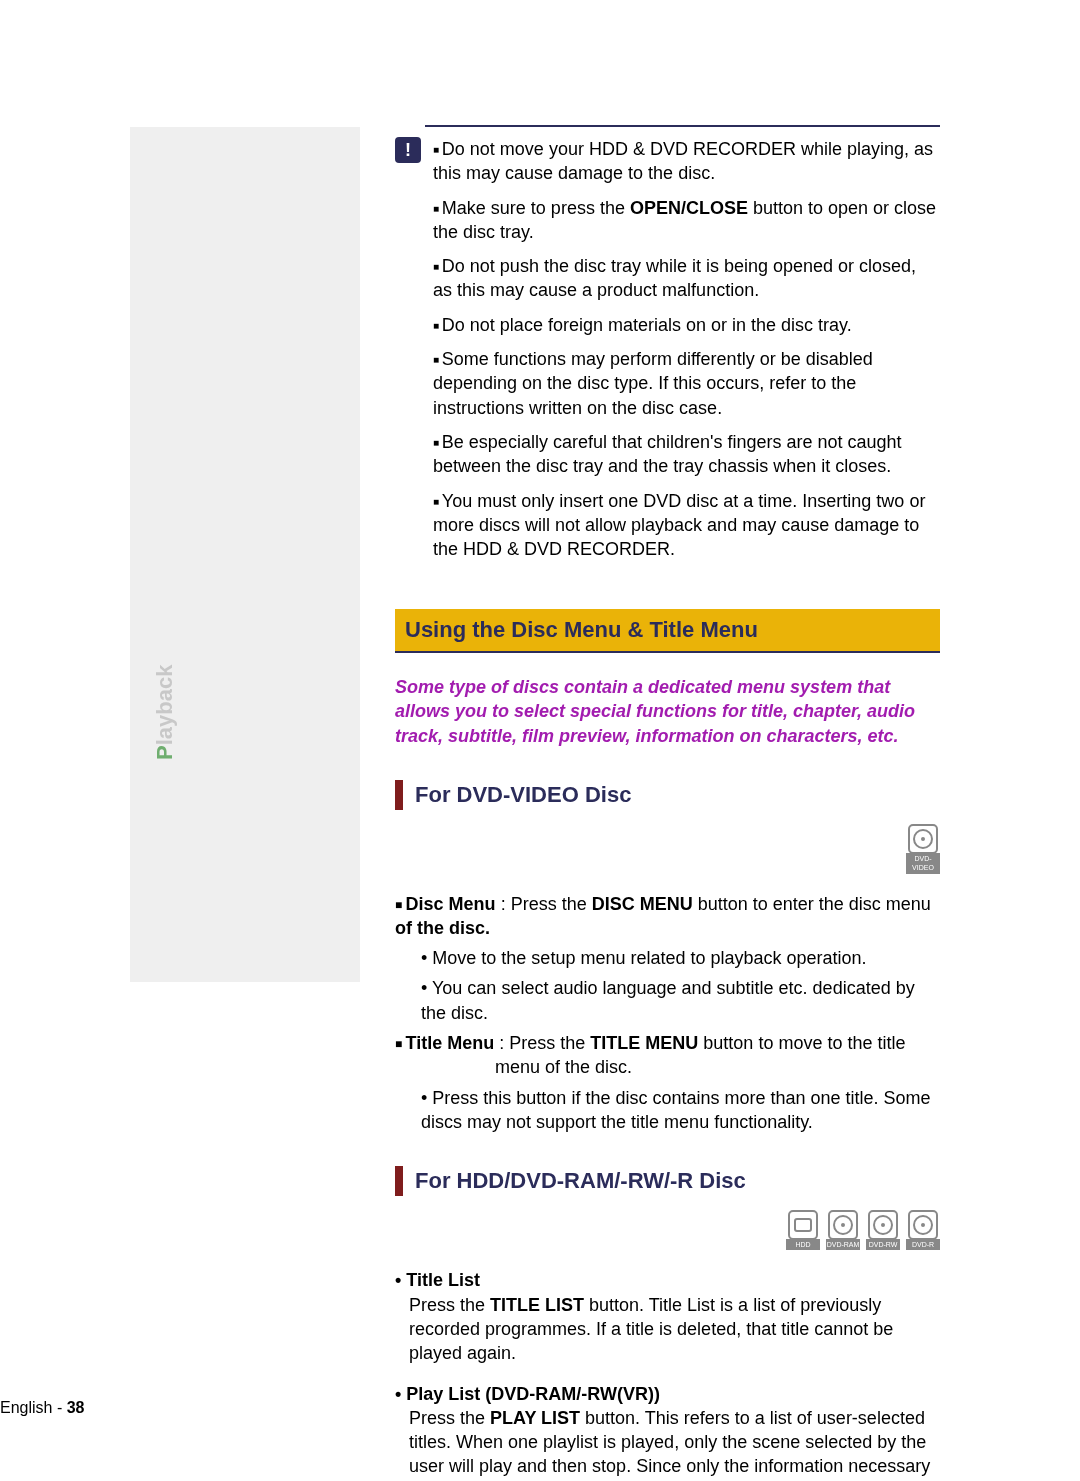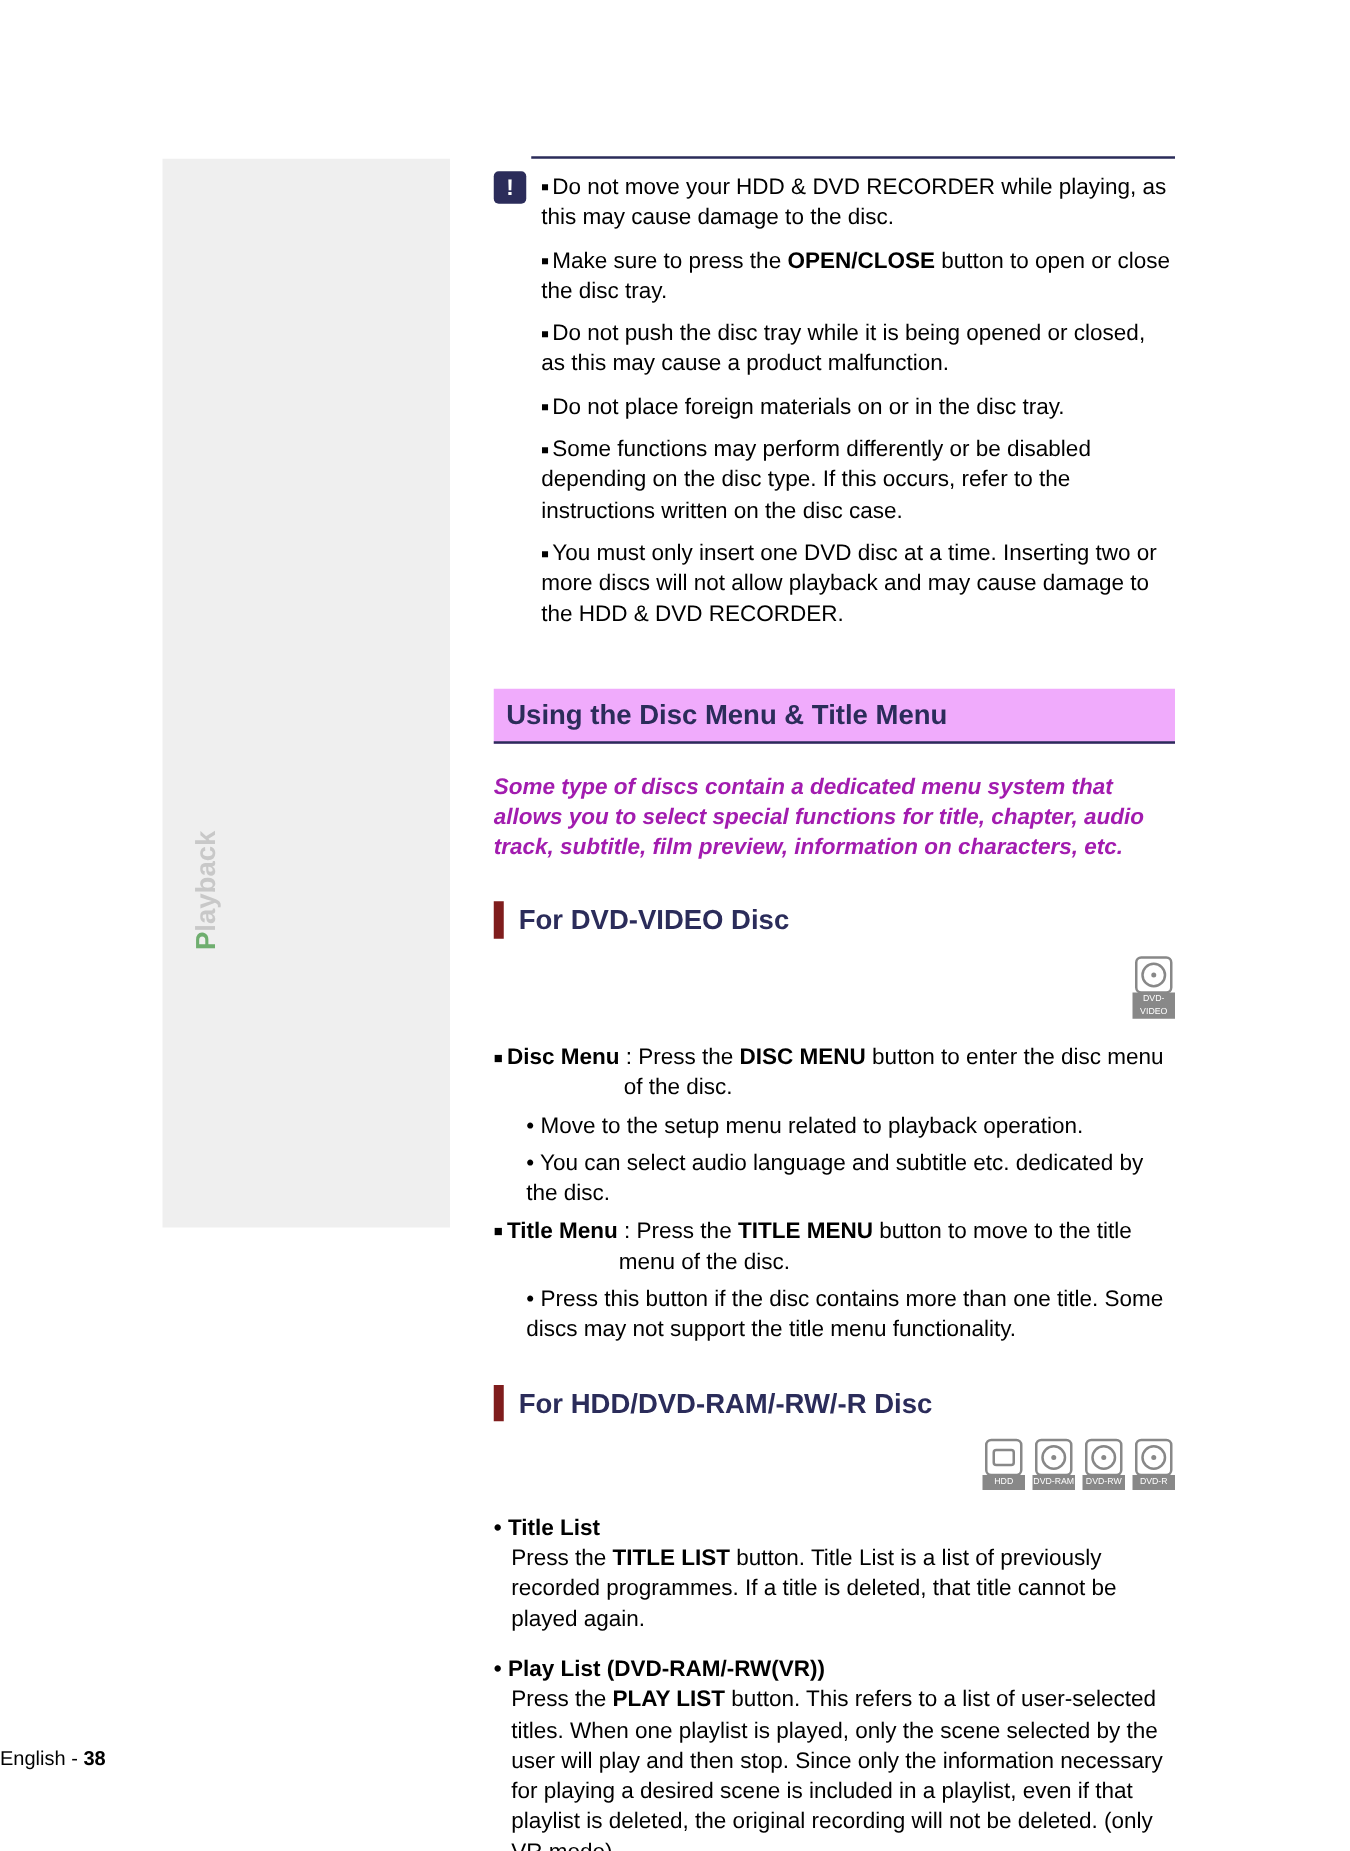--- a/index.html
+++ b/index.html
@@ -54,21 +54,21 @@
     border-radius: 4px;
     font-size: 18px;
     vertical-align: top;
     flex-shrink: 0;
   }
   .caution-row { display: flex; gap: 10px; }
   .caution-list { list-style: none; flex: 1; }
   .caution-list li::before { content: "■ "; font-size: 10px; vertical-align: 2px; }
   .caution-list li { margin-bottom: 10px; padding-left: 2px; }
   .sect-header {
-    background: #f0abfc;
+    background: #eab308;
     margin-top: 38px;
     padding: 6px 10px;
     border-bottom: 2px solid #2b2c5a;
     font-size: 22px;
     font-weight: bold;
     color: #2b2c5a;
   }
   .intro-italic {
     font-style: italic;
     font-weight: bold;
@@ -119,21 +119,21 @@
   }
   .hdd-shape .stack {
     width:18px;height:14px;border:2px solid #888;border-radius:3px;
   }
   .square-list { list-style:none; }
   .square-list > li { margin-bottom:6px; }
   .square-list > li > .sq::before { content:"■ "; font-size:12px; vertical-align:1px; }
   .square-list .sub { list-style:none; margin-left:26px; margin-top:6px; }
   .square-list .sub li::before { content:"• "; }
   .square-list .sub li { margin-bottom:6px; }
-  .indent-block { margin-left: 104px; display:block; }
+  .indent-block { display:block;font-weight:bold; }
   .indent-block2 { margin-left: 100px; display:block; }
   .bullet-section { margin-top:4px; }
   .bullet-section .bi { margin-bottom:16px; }
   .bullet-section .bi .bt::before { content:"• "; font-weight:bold; }
   .bullet-section .bi .bt { font-weight:bold; }
   .bullet-section .bi .bd { display:block; margin-left:14px; }
   .footer {
     position:absolute;
     bottom: 62px;
     left:0; right:0;
@@ -155,20 +155,21 @@
   <div class="hr-top"></div>
 
   <div class="caution-row">
     <span class="warn-icon">!</span>
     <ul class="caution-list">
       <li><span>Do not move your HDD &amp; DVD RECORDER while playing, as this may cause damage to the disc.</span></li>
       <li>Make sure to press the <b>OPEN/CLOSE</b> button to open or close the disc tray.</li>
       <li><span>Do not push the disc tray while it is being opened or closed, as this may cause a product malfunction.</span></li>
       <li><span>Do not place foreign materials on or in the disc tray.</span></li>
       <li><span>Some functions may perform differently or be disabled depending on the disc type. If this occurs, refer to the instructions written on the disc case.</span></li>
+      <li><span>Be especially careful that children's fingers are not caught between the disc tray and the tray chassis when it closes.</span></li>
       <li><span>You must only insert one DVD disc at a time. Inserting two or more discs will not allow playback and may cause damage to the HDD &amp; DVD RECORDER.</span></li>
     </ul>
   </div>
 
   <div class="sect-header">Using the Disc Menu &amp; Title Menu</div>
 
   <p class="intro-italic">Some type of discs contain a dedicated menu system that allows you to select special functions for title, chapter, audio track, subtitle, film preview, information on characters, etc.</p>
 
   <div class="sub-header">For DVD-VIDEO Disc</div>
 

